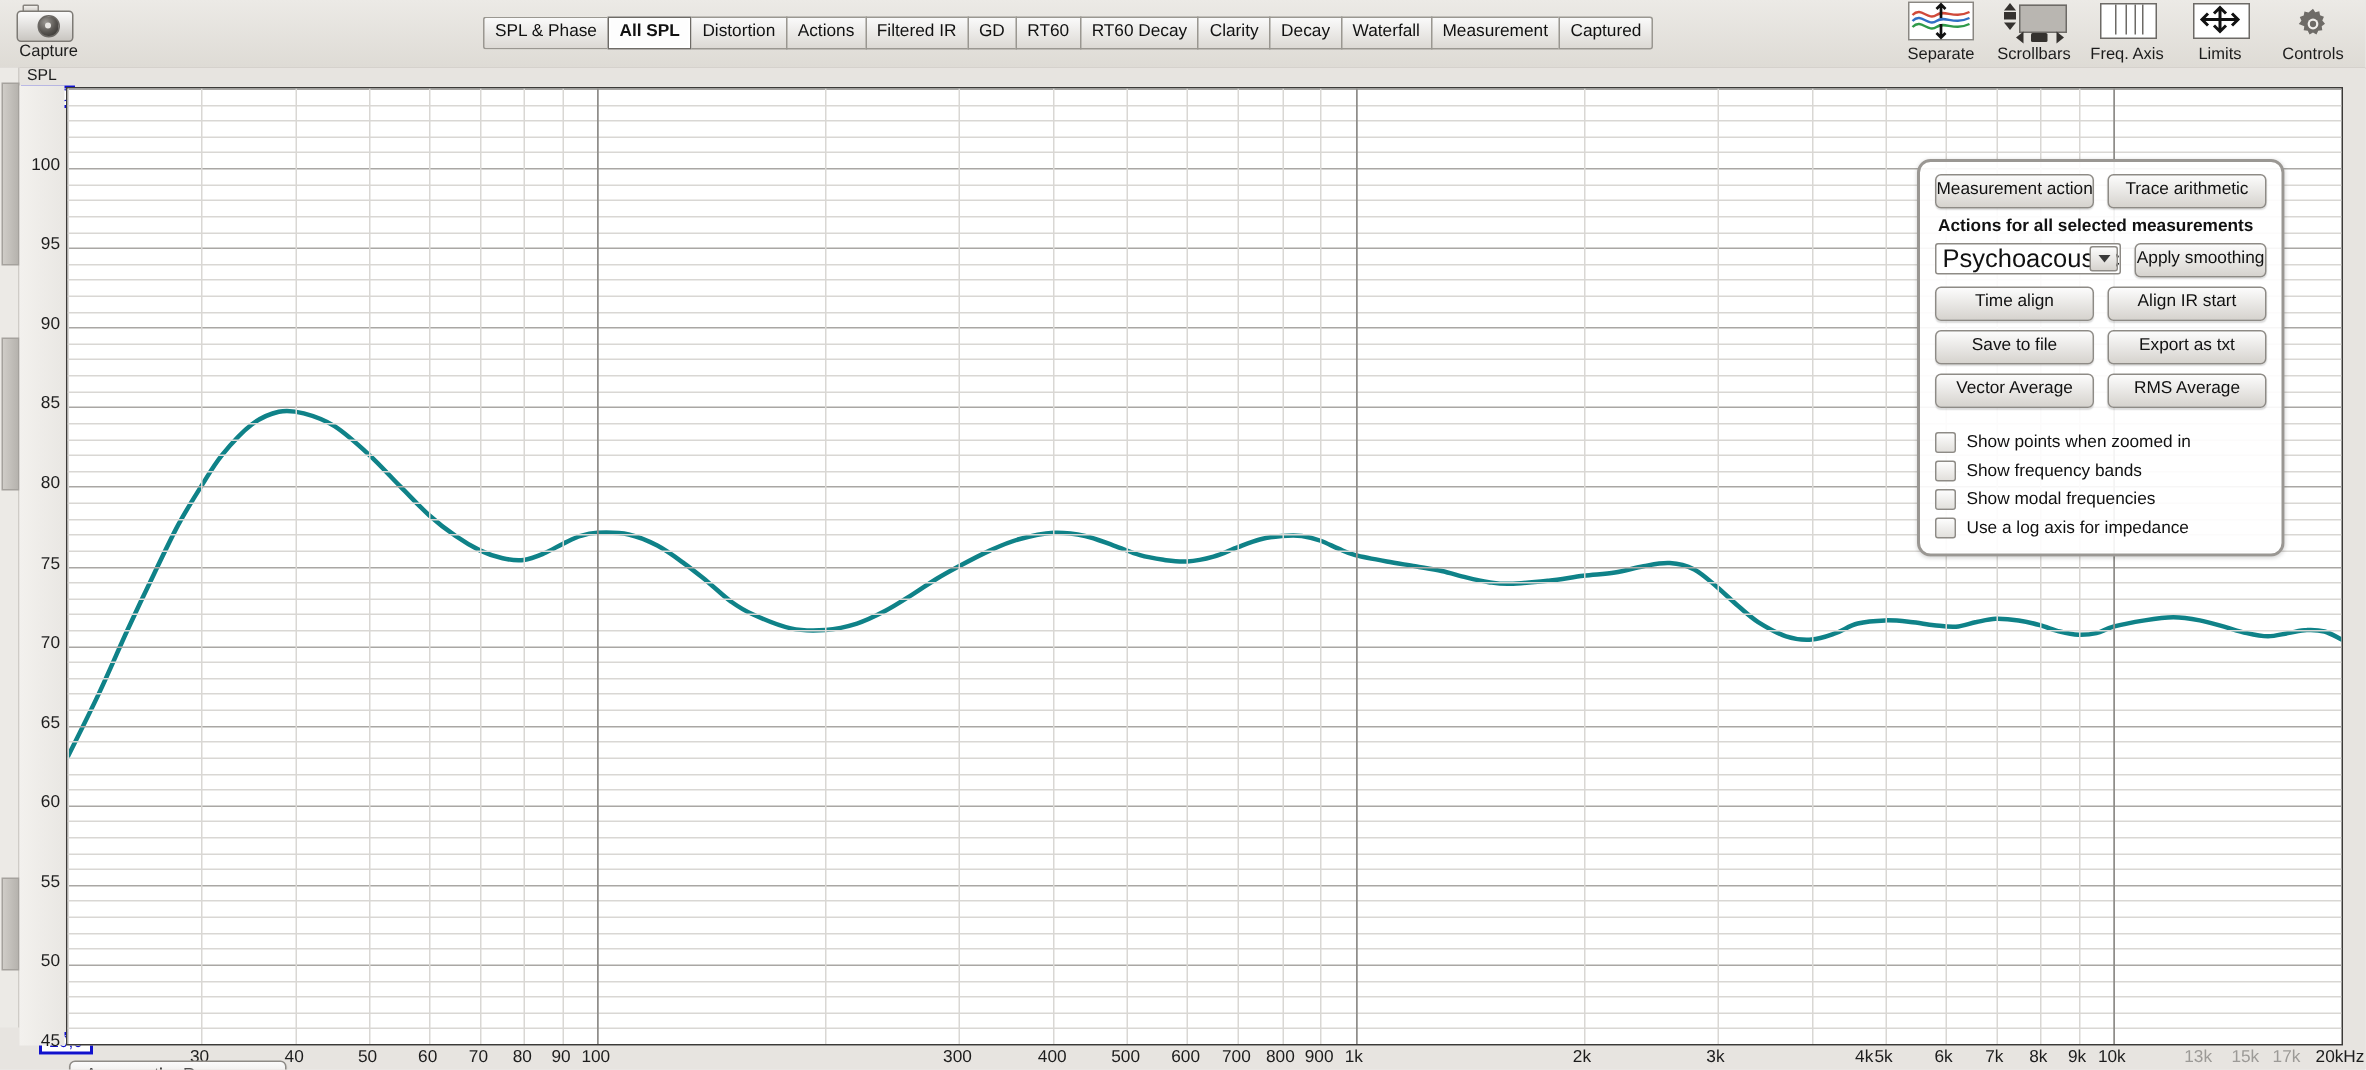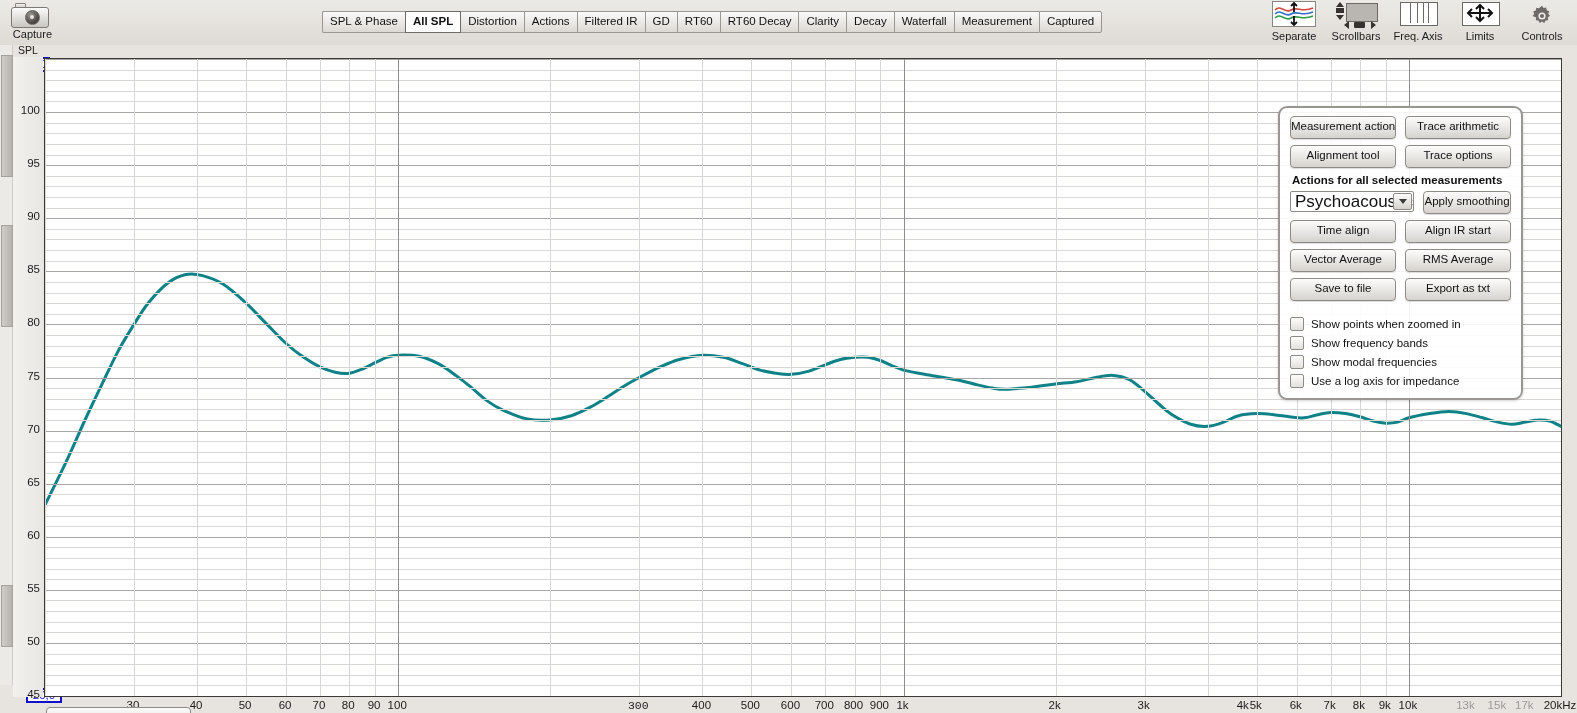--- a/index.html
+++ b/index.html
@@ -249,21 +249,21 @@
     <div class="xaxis" id="xaxis">
         <div class="xtick" style="left: 88.9848px;">30</div>
         <div class="xtick" style="left: 152.12px;">40</div>
         <div class="xtick" style="left: 201.092px;">50</div>
         <div class="xtick" style="left: 241.105px;">60</div>
         <div class="xtick" style="left: 274.936px;">70</div>
         <div class="xtick" style="left: 304.241px;">80</div>
         <div class="xtick" style="left: 330.09px;">90</div>
         <div class="xtick" style="left: 353.213px;">100</div>
         <div class="xtick" style="left: 505.333px; margin-top: 31px;">200</div>
-        <div class="xtick" style="left: 594.318px; font-family: Liberation Mono, monospace;">300</div>
+        <div class="xtick" style="left: 594.318px;">300</div>
         <div class="xtick" style="left: 657.454px;">400</div>
         <div class="xtick" style="left: 706.426px; text-align: right;">500</div>
         <div class="xtick" style="left: 746.439px;">600</div>
         <div class="xtick" style="left: 780.269px;">700</div>
         <div class="xtick" style="left: 809.574px;">800</div>
         <div class="xtick" style="left: 835.423px;">900</div>
         <div class="xtick" style="left: 858.546px;">1k</div>
         <div class="xtick" style="left: 1010.67px;">2k</div>
         <div class="xtick" style="left: 1099.65px;">3k</div>
         <div class="xtick" style="left: 1162.79px; margin-left: 36px;">4k</div>
@@ -281,51 +281,47 @@
 
     <div class="avg-btn">Average the Responses</div>
 
     <div class="actions">
 
       <div class="arow">
         <div class="abtn">Measurement actions</div>
         <div class="abtn">Trace arithmetic</div>
       </div>
 
-      <div class="arow">
-        <div class="abtn">Alignment tool</div>
-        <div class="abtn">Trace options</div>
-      </div>
 
       <div class="ahead">Actions for all selected measurements</div>
 
       <div class="arow">
         <div class="combo">
           <span class="cval">Psychoacoustic</span>
           <span class="carrow">
               <i></i>
             </span>
         </div>
         <div class="abtn">Apply smoothing</div>
       </div>
 
       <div class="arow">
         <div class="abtn">Time align</div>
         <div class="abtn">Align IR start</div>
       </div>
 
 
       <div class="arow">
+        <div class="abtn">Save to file</div>
+        <div class="abtn">Export as txt</div>
+      </div>
+
+      <div class="arow">
         <div class="abtn">Vector Average</div>
         <div class="abtn">RMS Average</div>
-      </div>
-
-      <div class="arow">
-        <div class="abtn">Save to file</div>
-        <div class="abtn">Export as txt</div>
       </div>
 
 
       <div class="chk-spacer"></div>
       <div id="checkboxes">
           <div class="chk-row">
             <span class="chk"></span>
             <span class="chk-lbl">Show points when zoomed in</span>
           </div>
           <div class="chk-row">

